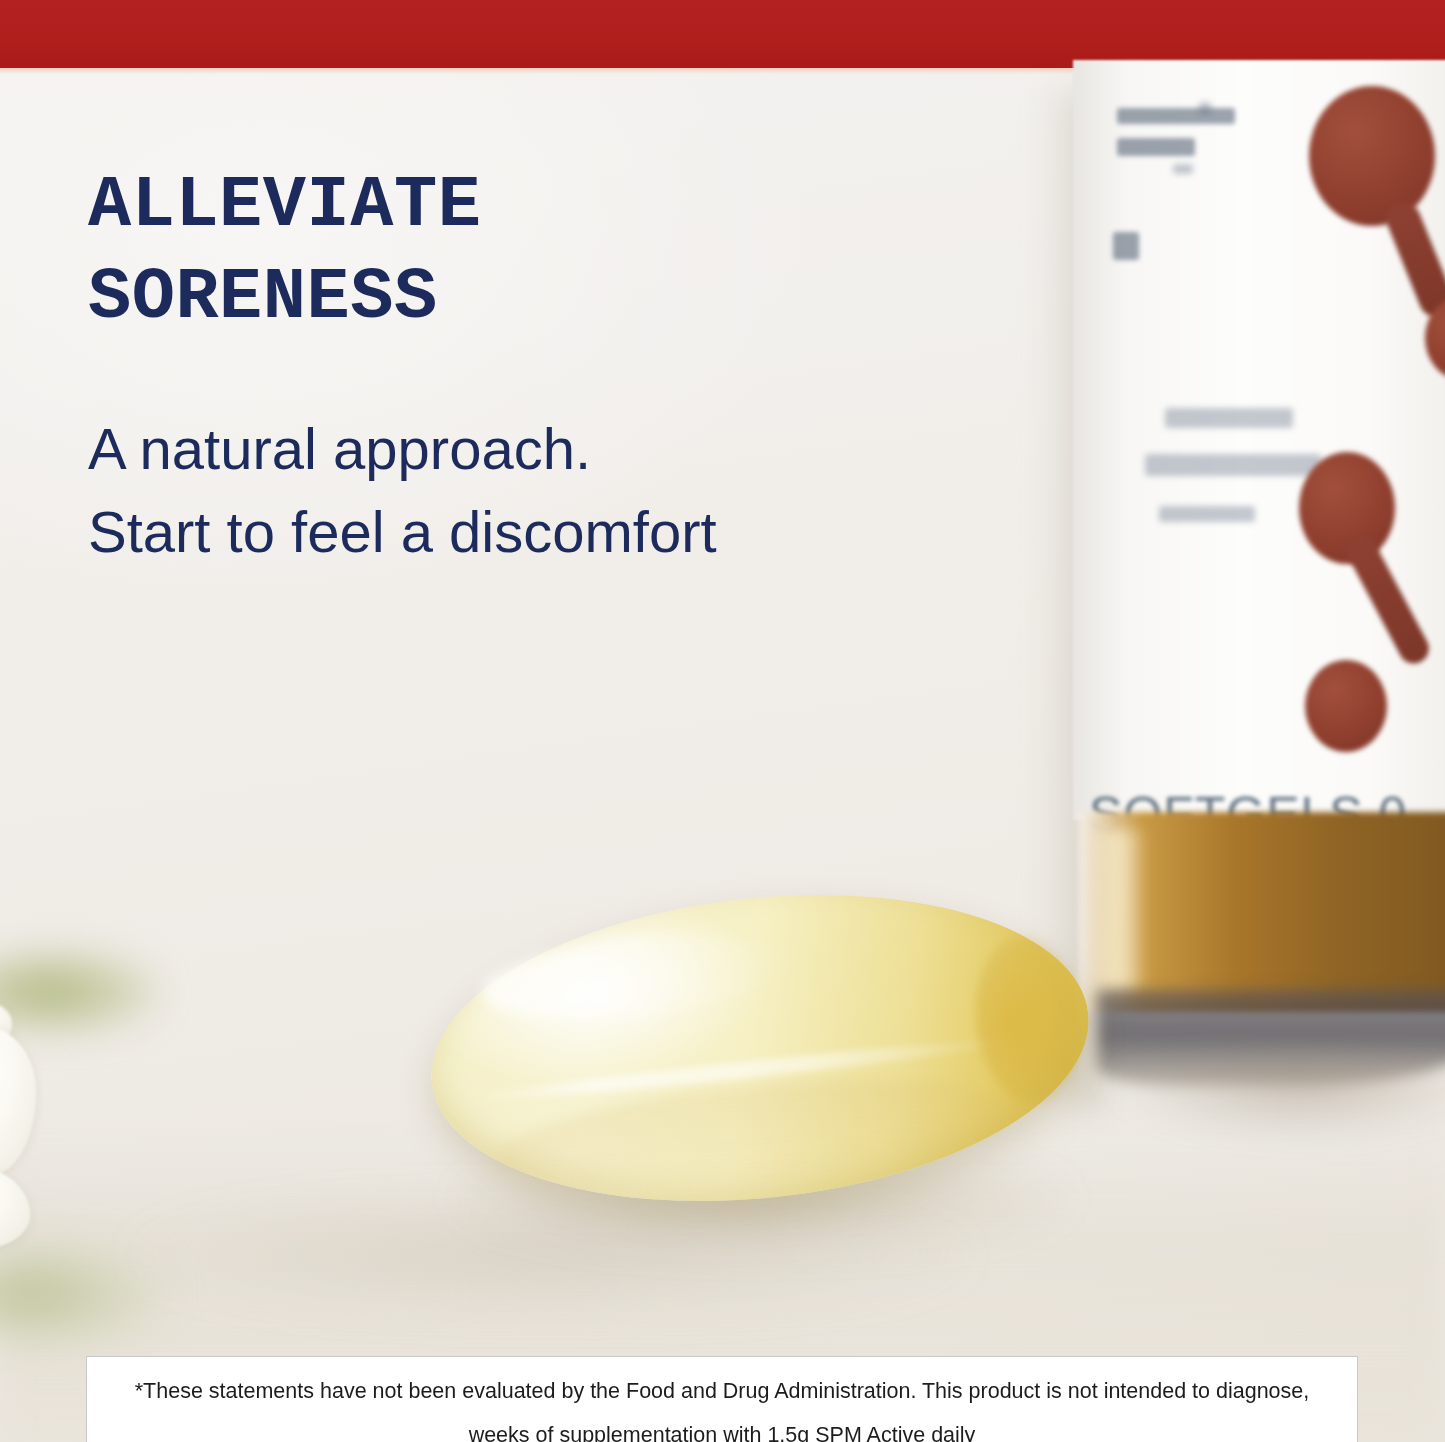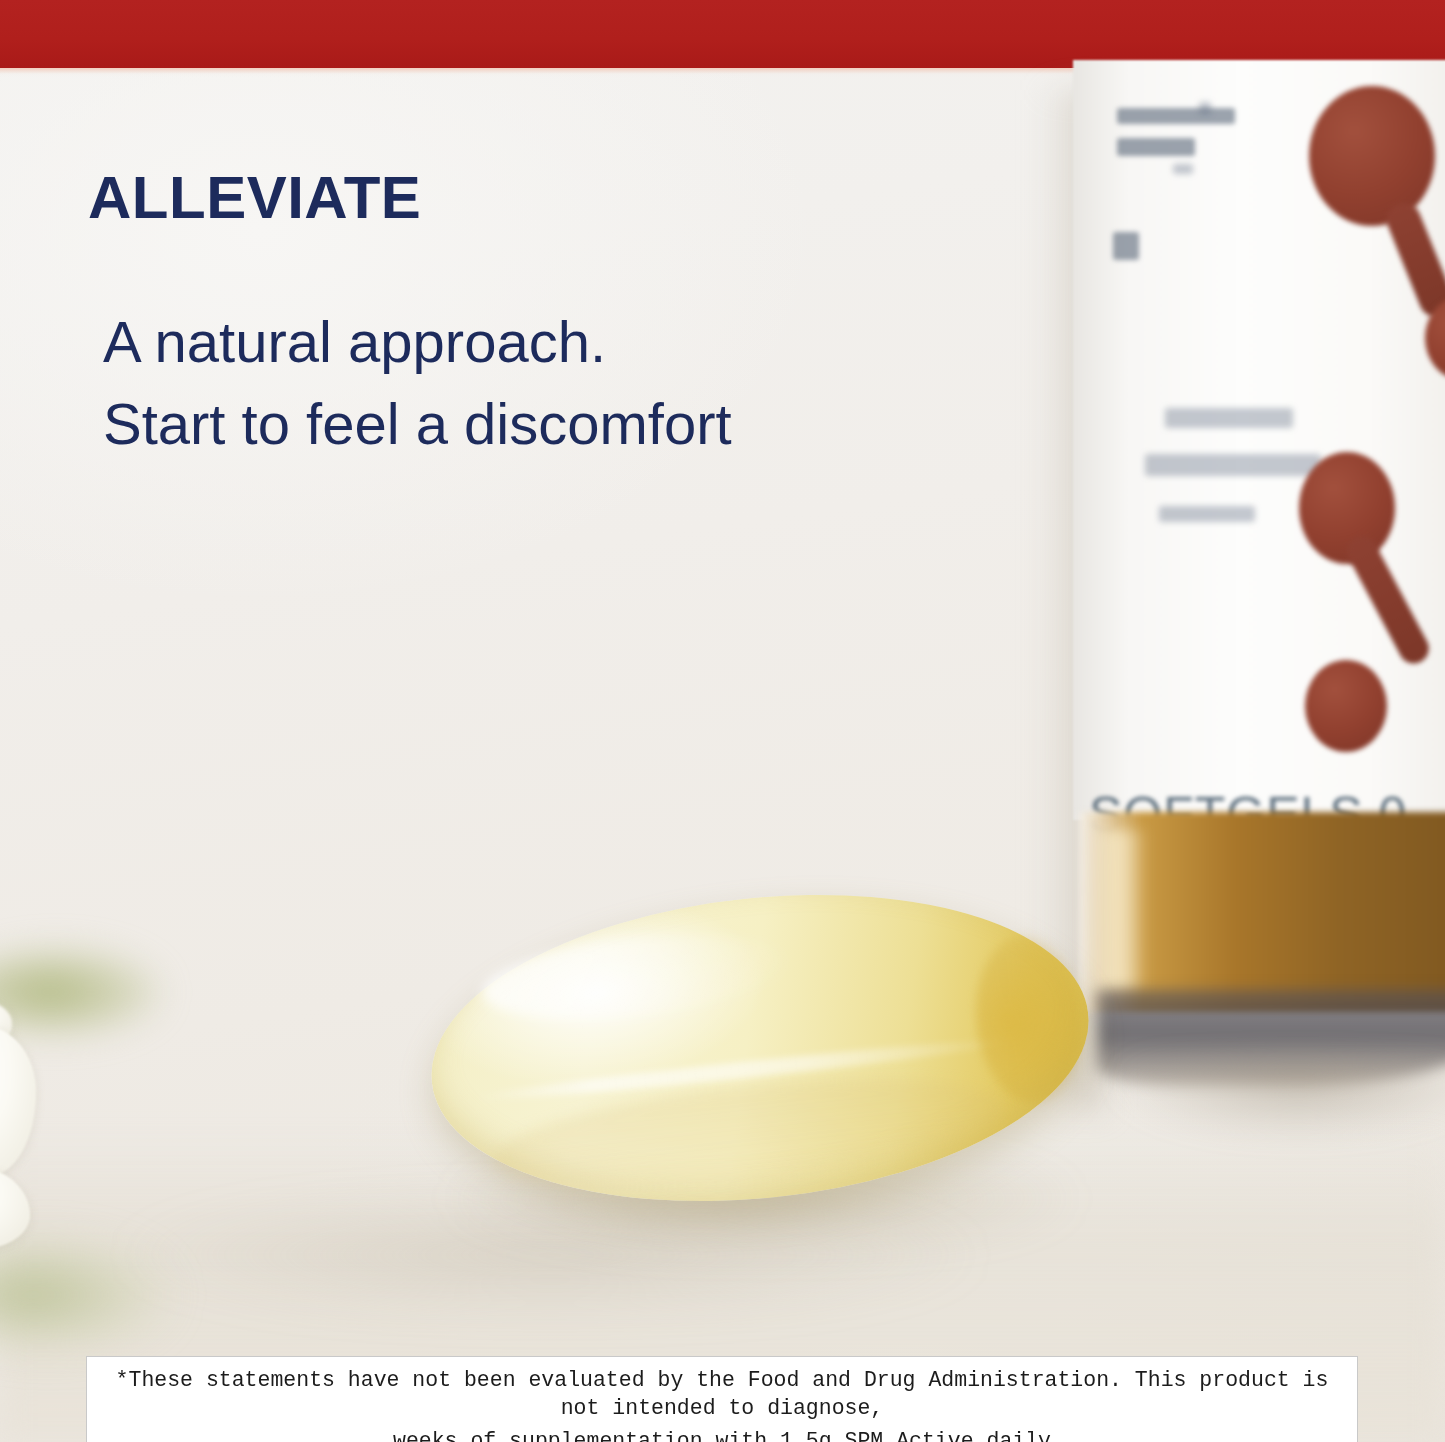--- a/index.html
+++ b/index.html
@@ -300,29 +300,29 @@
 
   
   .copy {
     position: absolute;
     left: 88px;
     top: 160px;
     width: 880px;
   }
   .headline {
     margin: 0;
-    font-family: Liberation Sans, sans-serif;
+    font-family: Liberation Mono, monospace;
     font-weight: bold;
-    font-size: 60px;
+    font-size: 72px;
     line-height: 1.28;
     letter-spacing: 0.5px;
     color: #1d2b5c;
   }
   .subcopy {
-    margin: 64px 0 0 15px;
+    margin: 64px 0 0 0;
     font-family: "Liberation Sans", sans-serif;
     font-weight: normal;
     font-size: 58px;
     line-height: 1.42;
     color: #1d2b5c;
   }
 
   
   .disclaimer {
     position: absolute;
@@ -332,21 +332,21 @@
     box-sizing: border-box;
     padding: 5px 10px 7px 10px;
     background: #ffffff;
     border: 1px solid #c9c9c9;
     font-family: "Liberation Sans", sans-serif;
     font-size: 21.5px;
     line-height: 1.30;
     color: #1c1c1c;
     text-align: center;
   }
-  .disclaimer p { margin: 5px; font-family: Liberation Mono, monospace; }
+  .disclaimer p { margin: 16px; }
 </style>
 </head>
 <body>
 
 <div class="ad-canvas">
 
   <div class="scene"></div>
   <div class="surface-band"></div>
   <div class="surface-shadow"></div>
 
@@ -399,20 +399,21 @@
     <div class="softgel-body"></div>
     <div class="softgel-lowlight"></div>
     <div class="softgel-seam"></div>
     <div class="softgel-gloss"></div>
     <div class="softgel-rim"></div>
   </div>
 
   <div class="copy">
     <h1 class="headline">
       <span>ALLEVIATE</span><br>
+      <span>SORENESS</span>
     </h1>
     <p class="subcopy">
       <span>A natural approach.</span><br>
       <span>Start to feel a discomfort</span><br>
     </p>
   </div>
 
   <div class="disclaimer">
     <p>*These statements have not been evaluated by the Food and Drug Administration. This product is not intended to diagnose,</p>
     <p>weeks of supplementation with 1.5g SPM Active daily</p>

